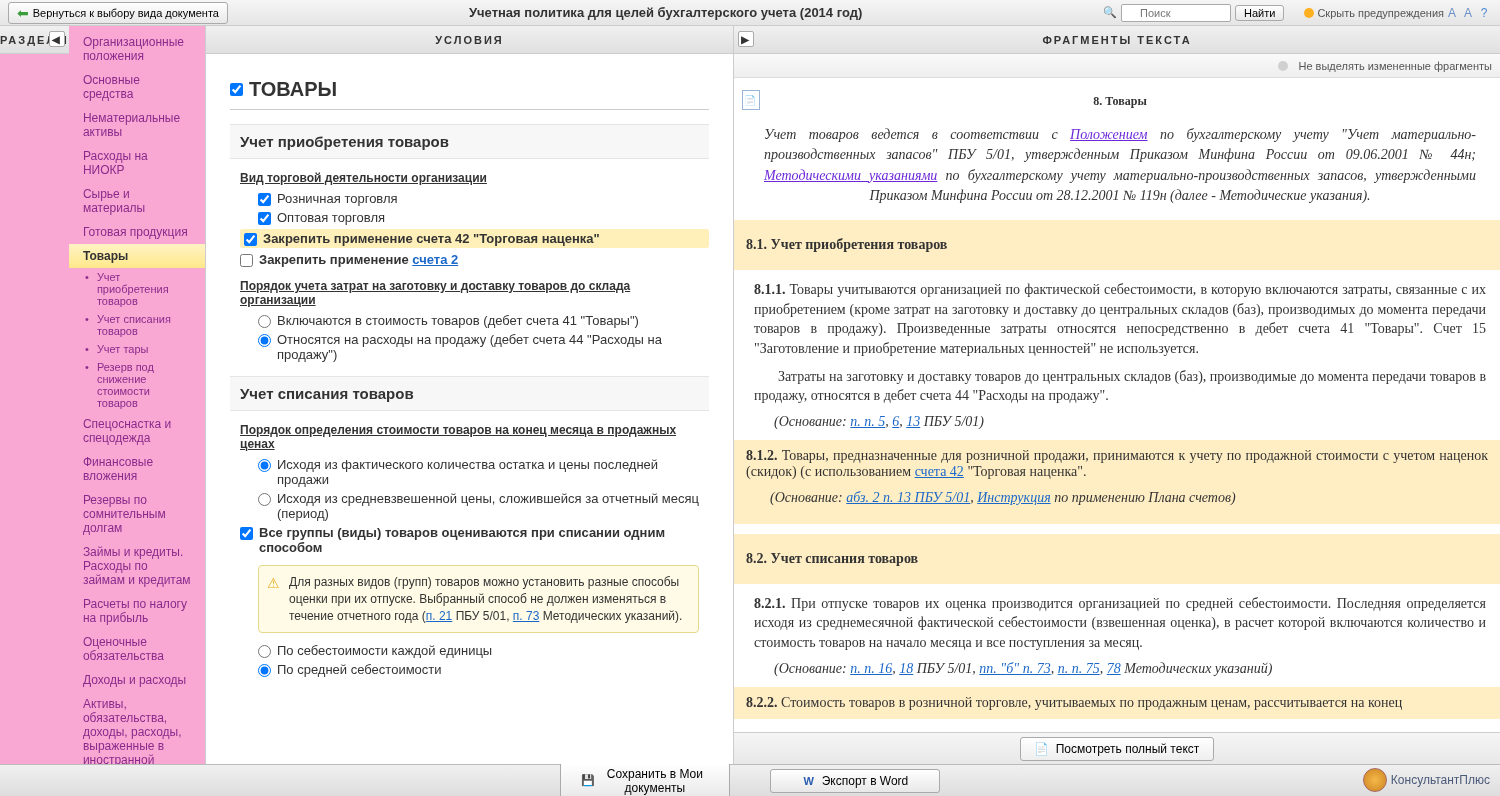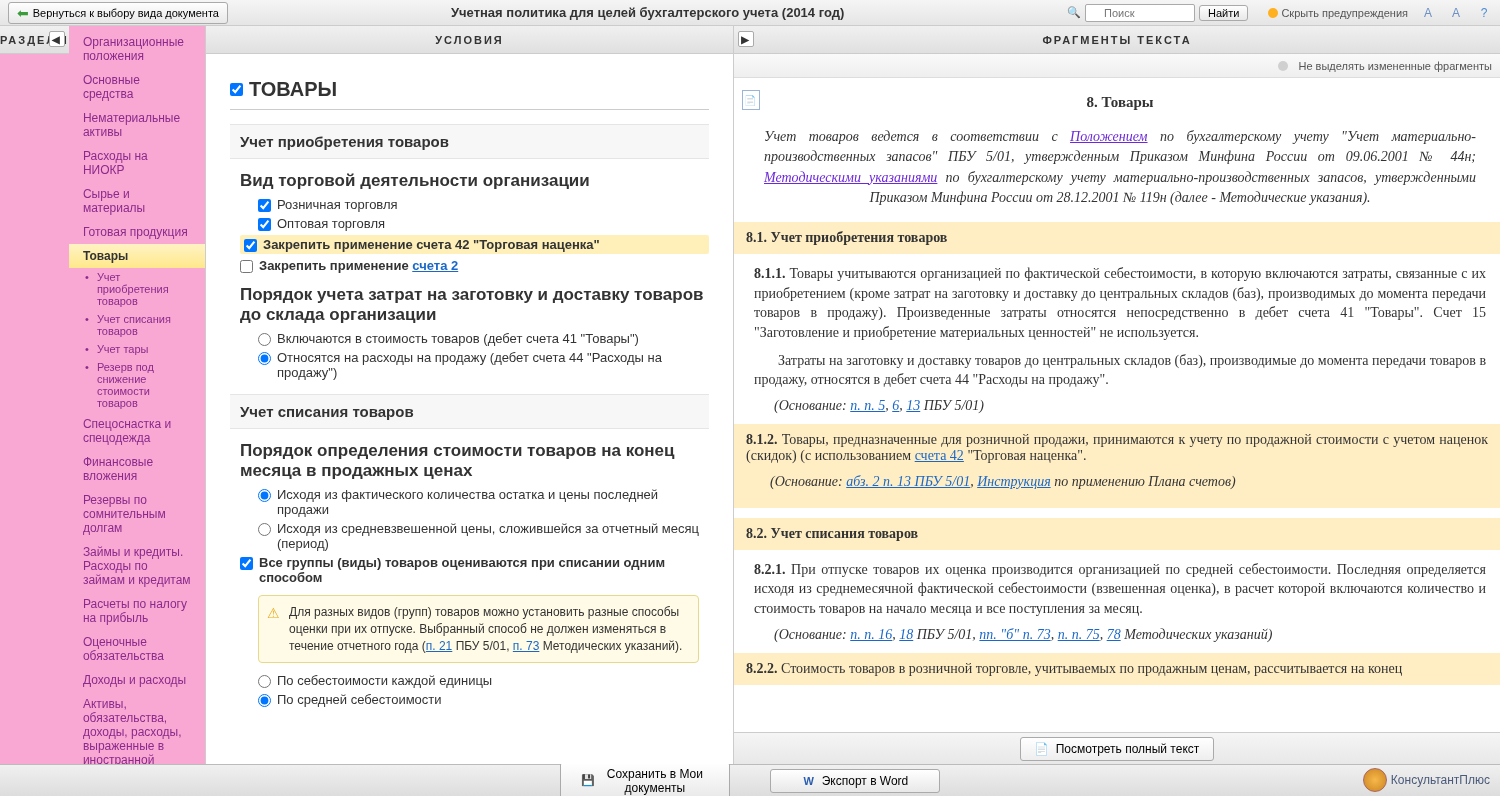--- a/index.html
+++ b/index.html
@@ -4,56 +4,56 @@
 <style>
 * { box-sizing: border-box; margin: 0; padding: 0; }
 body { font-family: Verdana, Arial, sans-serif; font-size: 12px; background: #e8e8e8; color: #333; overflow: hidden; }
 .top-bar { height: 26px; background: linear-gradient(#f5f5f5,#e5e5e5); border-bottom: 1px solid #ccc; display: flex; align-items: center; padding: 0 8px; gap: 8px; }
 .back-btn { background: linear-gradient(#fefefe,#e8e8e8); border: 1px solid #aaa; border-radius: 3px; padding: 2px 8px; font-size: 11px; cursor: pointer; display: flex; align-items: center; gap: 4px; }
 .back-btn .arrow { color: #3a9c3a; font-size: 14px; }
 .doc-title { flex: 1; text-align: center; font-weight: bold; font-size: 13px; }
 .search-box { display: flex; align-items: center; gap: 4px; }
 .search-input { width: 110px; height: 18px; border: 1px solid #aaa; border-radius: 2px; padding: 0 16px 0 18px; font-size: 11px; background: #fff; }
 .search-btn { background: linear-gradient(#fefefe,#e8e8e8); border: 1px solid #aaa; border-radius: 3px; padding: 1px 8px; font-size: 11px; cursor: pointer; }
-.top-right { display: flex; align-items: center; gap: 12px; margin-left: 12px; }
+.top-right { display: flex; align-items: center; gap: 0; margin-left: 12px; }
 .warn-link { color: #555; font-size: 11px; cursor: pointer; display: flex; align-items: center; gap: 3px; }
 .warn-link .dot { width: 10px; height: 10px; background: #ffb020; border-radius: 50%; }
 .icon-btn { width: 16px; height: 16px; cursor: pointer; display: inline-flex; align-items: center; justify-content: center; font-size: 12px; color: #6b8fc7; }
 .columns { display: flex; height: calc(100vh - 26px - 32px); }
 .left-col { width: 206px; background: #f9a8d4; border-right: 1px solid #ccc; display: flex; flex-direction: row; }
 .mid-col { flex: 0 0 528px; background: #fff; border-right: 1px solid #ccc; display: flex; flex-direction: column; position: relative; }
 .right-col { flex: 1; background: #fff; display: flex; flex-direction: column; position: relative; }
 .col-header { height: 28px; background: linear-gradient(#f0f0f0,#e0e0e0); border-bottom: 1px solid #ccc; display: flex; align-items: center; justify-content: center; font-weight: bold; letter-spacing: 2px; font-size: 11px; position: relative; }
 .collapse-btn { position: absolute; right: 4px; top: 5px; width: 16px; height: 16px; border: 1px solid #aaa; background: #fff; font-size: 10px; display: flex; align-items: center; justify-content: center; cursor: pointer; border-radius: 2px;}
 .expand-btn { position: absolute; left: 4px; top: 5px; width: 16px; height: 16px; border: 1px solid #aaa; background: #fff; font-size: 10px; display: flex; align-items: center; justify-content: center; cursor: pointer; border-radius: 2px;}
 .left-list { overflow-y: auto; padding: 4px 0; }
 .nav-item { padding: 5px 14px; color: #8b2a8b; cursor: pointer; font-size: 12px; }
 .nav-item.active { background: linear-gradient(#fff3c4,#ffe88a); font-weight: bold; color: #333; }
 .sub-nav { padding: 3px 14px 3px 28px; color: #8b2a8b; font-size: 11px; cursor: pointer; position: relative; }
 .sub-nav::before { content: '•'; position: absolute; left: 16px; color: #8b2a8b; }
 .mid-content { overflow-y: auto; padding: 16px 24px; flex: 1; }
 .section-title { font-size: 20px; font-weight: bold; padding: 8px 0; border-bottom: 1px solid #ccc; display: flex; align-items: center; gap: 6px; }
 .subsection-header { background: #f7f7f7; padding: 8px 10px; margin: 14px 0 8px; font-weight: bold; font-size: 15px; border-top: 1px solid #e5e5e5; border-bottom: 1px solid #e5e5e5;}
-.field-label { font-weight: bold; margin: 12px 0 6px 10px; font-size: 17px; }
+.field-label { font-weight: bold; margin: 12px 0 6px 10px; font-size: 12px; text-decoration: underline; }
 .option-row { margin: 4px 0 4px 28px; font-size: 13px; display: flex; align-items: start; gap: 6px; }
 .option-row input { margin-top: 2px; }
 .option-row.hl { background: #fff0b9; padding: 2px 4px; margin-left: 10px; border-radius: 2px;}
 .option-row a { color: #1b68c9; text-decoration: underline; }
 .note-box { background: #fffbe6; border: 1px solid #e6d98a; border-radius: 4px; padding: 8px 10px 8px 30px; margin: 10px 10px 10px 28px; position: relative; font-size: 12px; line-height: 1.4;}
 .note-box::before { content: '⚠'; position: absolute; left: 8px; top: 8px; color: #e6a817; font-size: 14px; }
 .note-box a { color: #1b68c9; text-decoration: underline; }
 .right-top-row { height: 24px; border-bottom: 1px solid #ddd; display: flex; justify-content: flex-end; align-items: center; padding: 0 8px; background: linear-gradient(#fafafa,#eee);}
 .right-top-row .toggle { font-size: 11px; color: #555; cursor: pointer; display: flex; align-items: center; gap: 10px;}
 .right-top-row .toggle .dot { width:10px;height:10px;background:#d0d0d0;border-radius:50%;}
 .right-content { overflow-y: auto; padding: 12px 10px 12px 16px; flex: 1; font-family: Georgia, serif; position: relative;}
 .doc-icon { position:absolute; left:8px; top:12px; width:18px;height:20px; border:1px solid #9bb5d6; background:#fff; display:flex;align-items:center;justify-content:center;font-size:10px;color:#6b8fc7; cursor:pointer;}
-.frag-h1 { text-align: center; font-weight: bold; font-size: 15px; margin: 4px 0 16px; }
+.frag-h1 { text-align: center; font-weight: bold; font-size: 12px; margin: 4px 0 16px; }
 .frag-intro { font-style: italic; text-align: justify; text-align-last: center; margin: 0 14px 14px; font-size: 14px; line-height: 1.45;}
 .frag-intro a { color: #6d28d9; text-decoration: underline; font-style: italic;}
-.frag-sec-header { background: #ffeec4; padding: 8px 12px; font-weight: bold; font-size: 14px; margin: 10px -10px 10px -16px; }
+.frag-sec-header { background: #ffeec4; padding: 17px 12px; font-weight: bold; font-size: 14px; margin: 10px -10px 10px -16px; }
 .frag-p { text-align: justify; margin: 8px 4px; font-size: 14px; line-height: 1.4; }
 .frag-p .num { font-weight: bold; }
 .frag-cite { font-style: italic; margin: 6px 4px 10px 24px; font-size: 14px; }
 .frag-cite a { color: #1b68c9; text-decoration: underline; font-style: italic;}
 .frag-p-hl { background: #ffeec4; padding: 8px 12px; margin: 8px -10px 8px -16px; text-align: justify; font-size: 14px; }
 .frag-p-hl .num { font-weight: bold; }
 .frag-p-hl a { color: #1b68c9; text-decoration: underline;}
 .view-full-bar { height: 32px; border-top: 1px solid #ccc; background: linear-gradient(#f5f5f5,#e8e8e8); display: flex; align-items: center; justify-content: center; }
 .view-full-btn { background: linear-gradient(#fff,#eee); border: 1px solid #aaa; border-radius: 3px; padding: 4px 14px; font-size: 12px; cursor: pointer; display:flex;align-items:center;gap:6px;}
 .bottom-bar { height: 32px; background: linear-gradient(#f0f0f0,#ddd); border-top: 1px solid #bbb; display: flex; align-items: center; justify-content: center; gap: 40px; }

